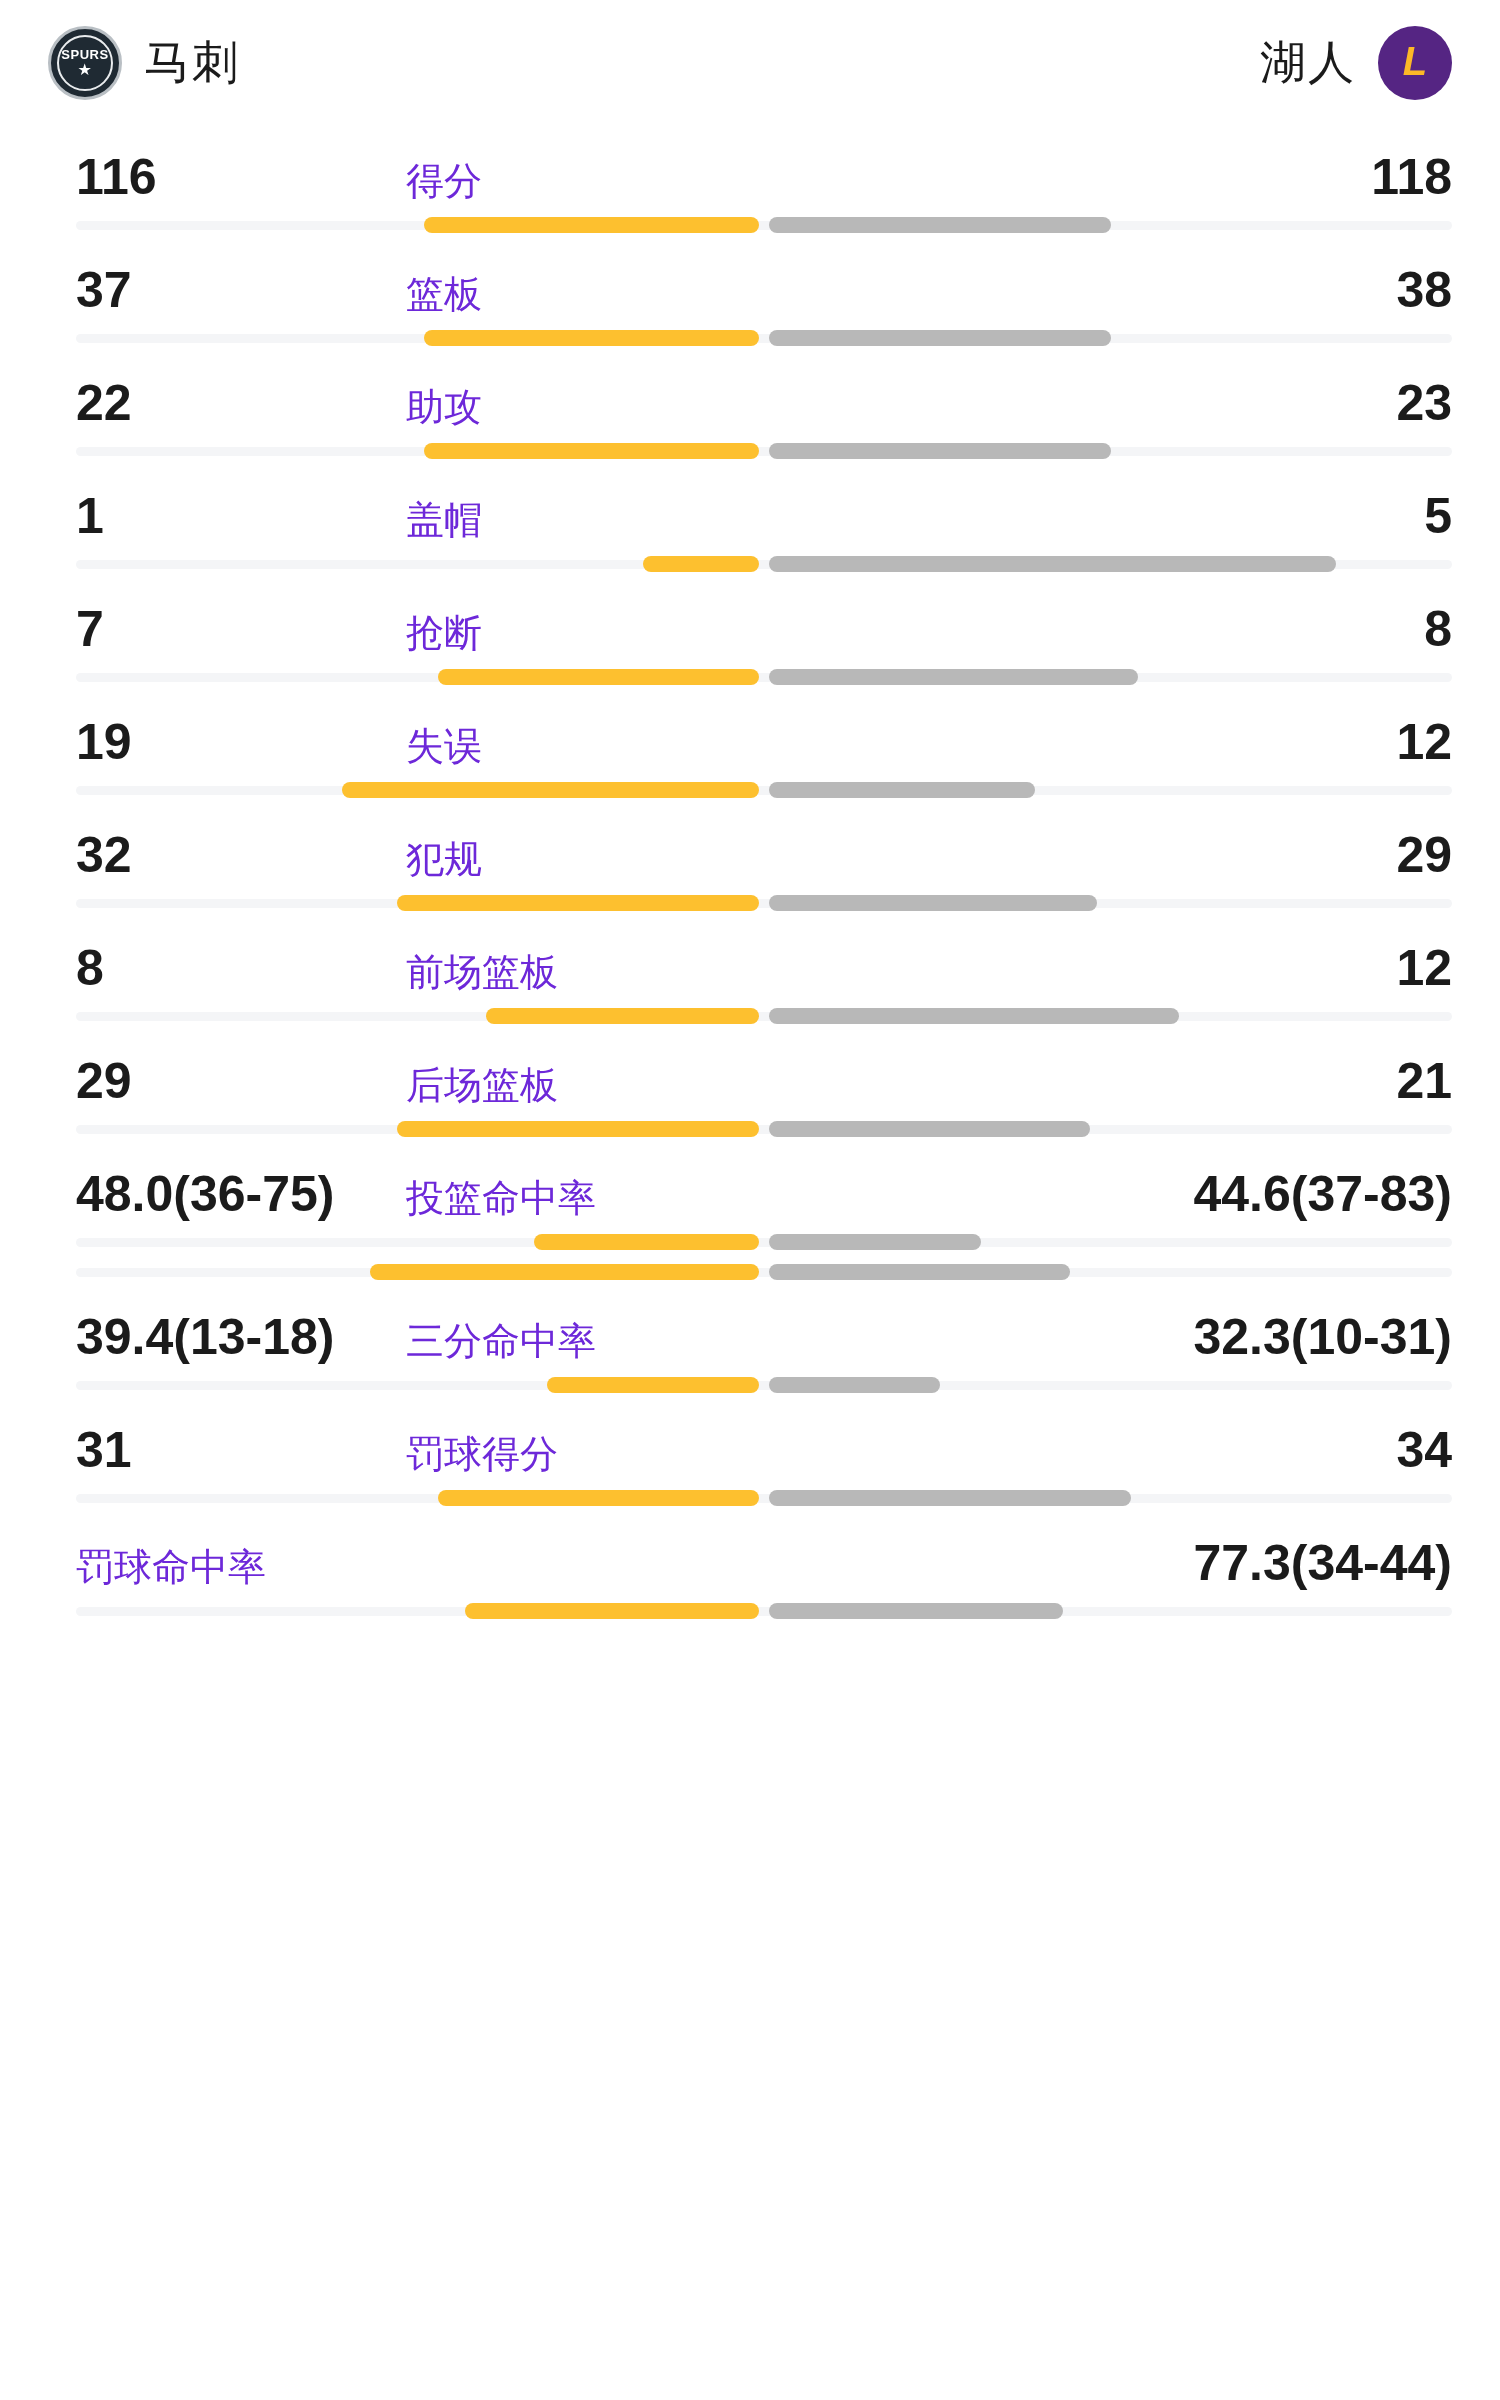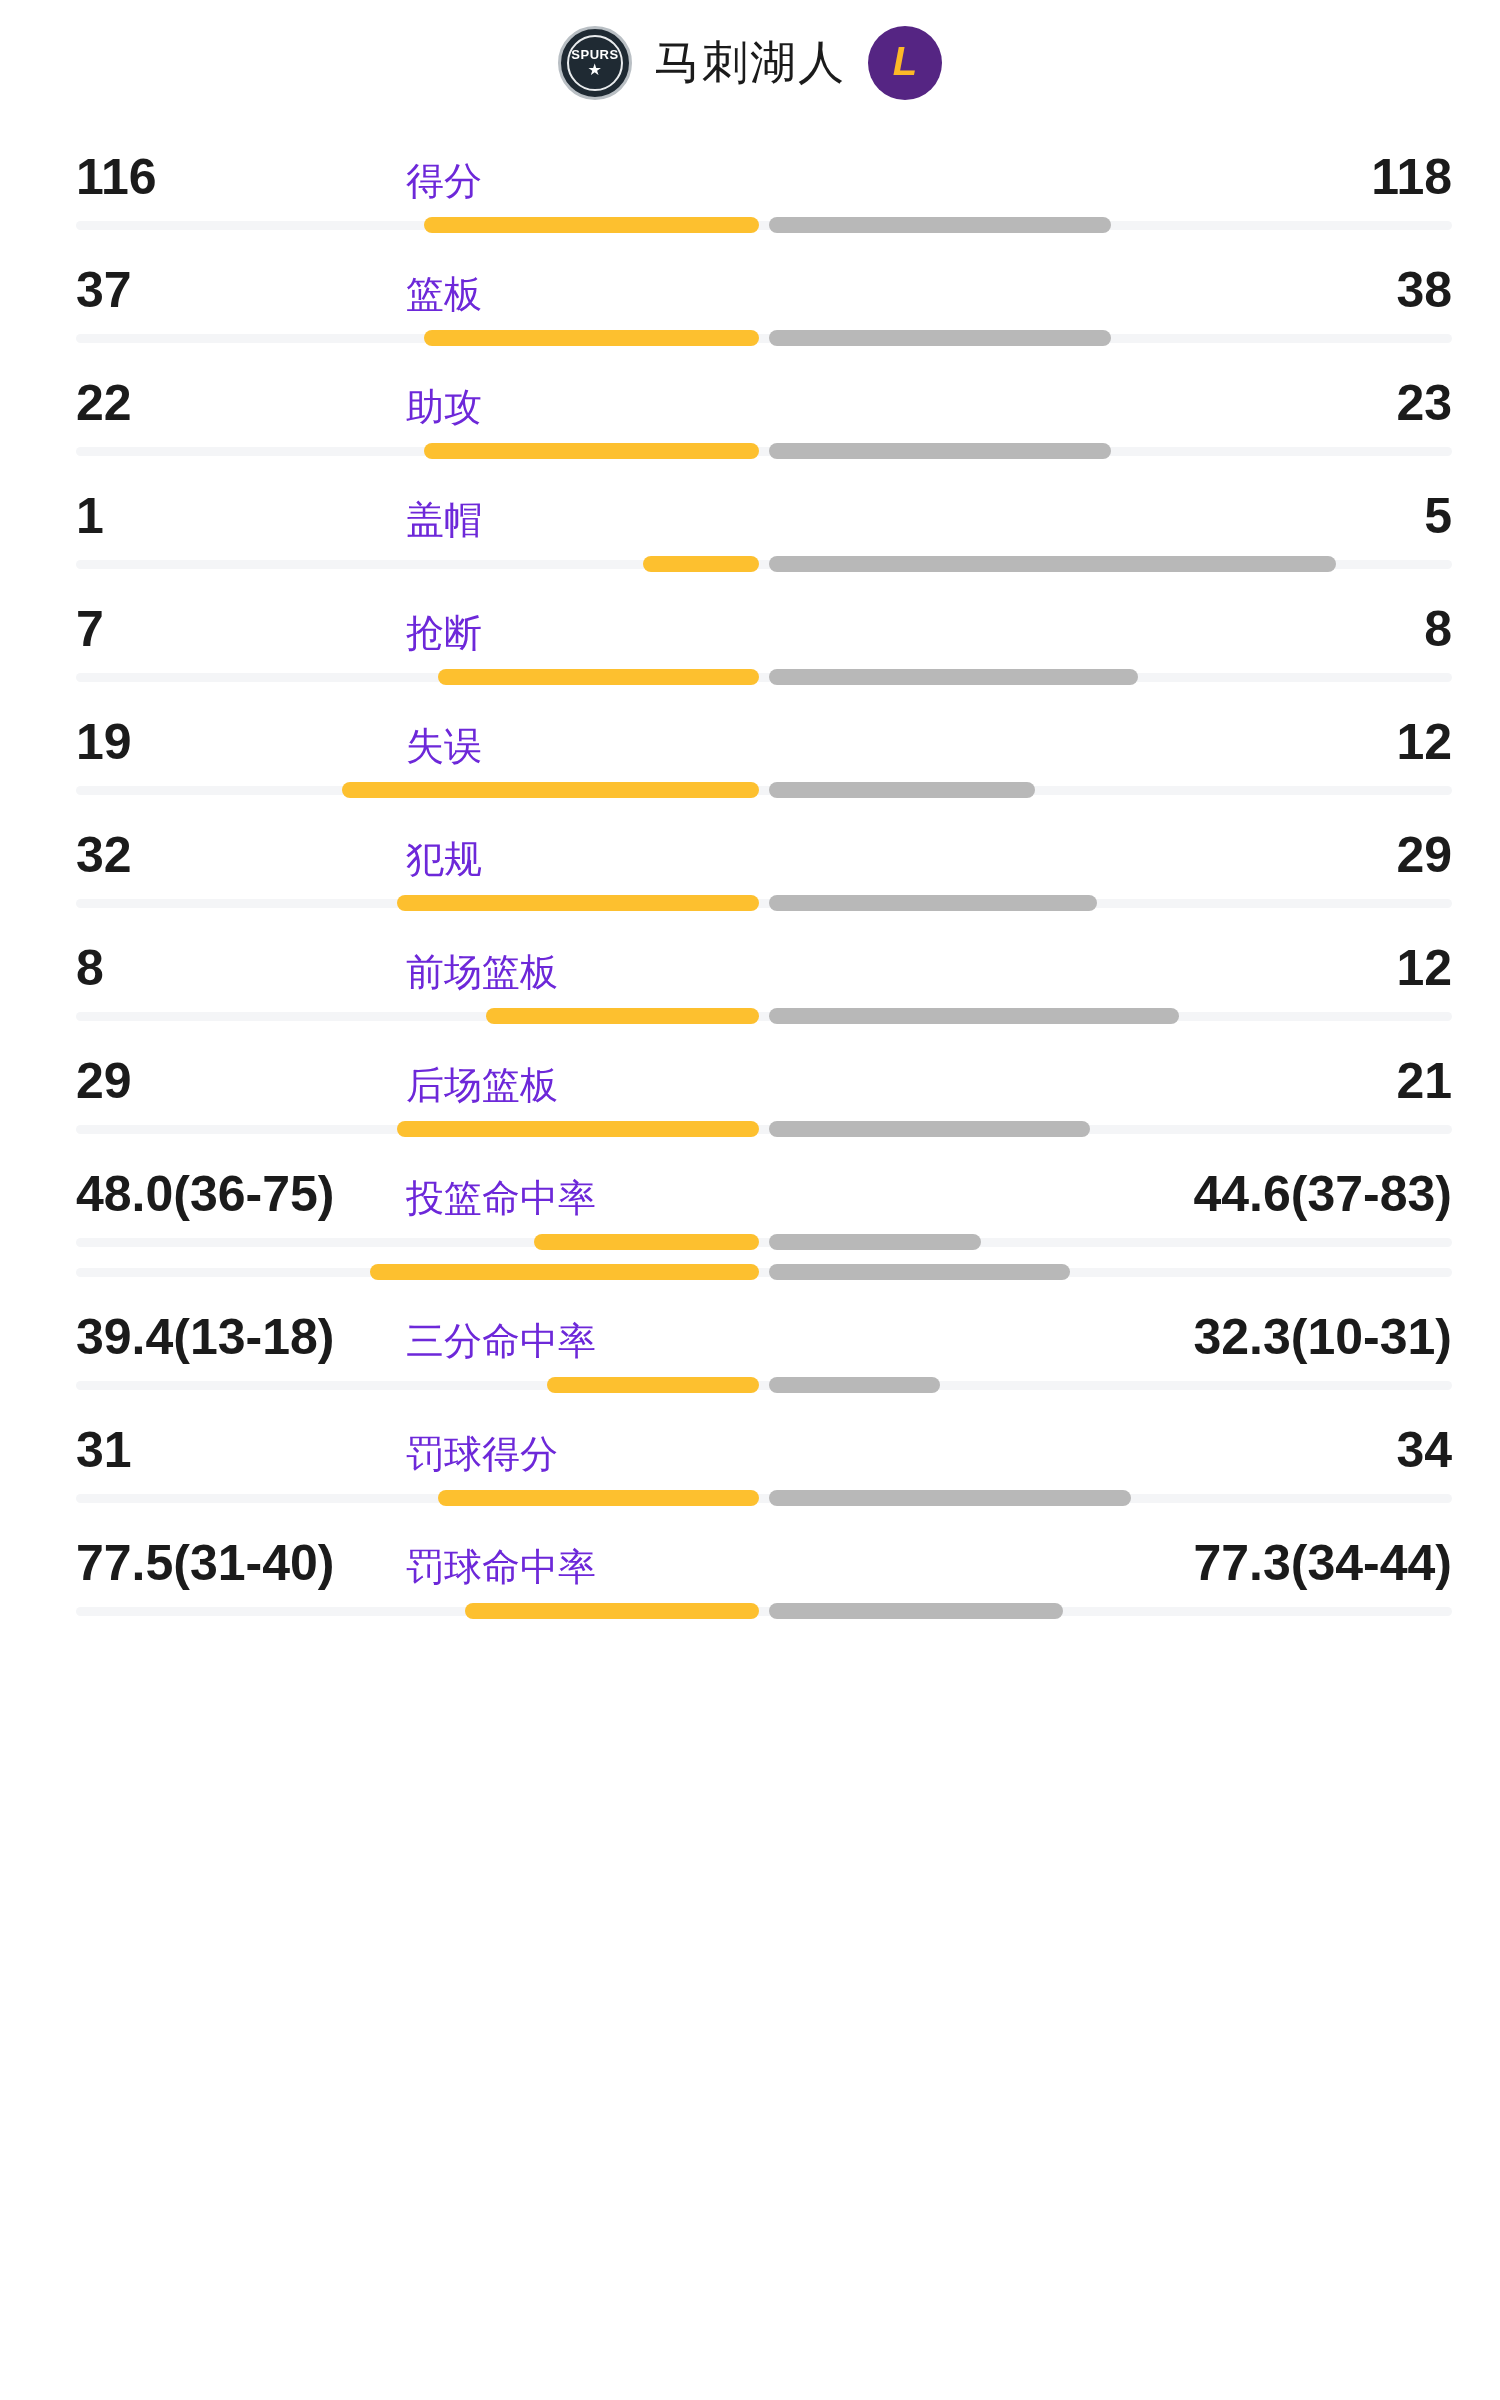--- a/index.html
+++ b/index.html
@@ -13,21 +13,21 @@
     min-height: 2400px;
     background: #ffffff;
     position: relative;
     padding: 0 48px;
   }
 
   
   .header {
     display: flex;
     align-items: center;
-    justify-content: center;
+    justify-content: space-between;
     padding: 26px 0 34px 0;
   }
   .team {
     display: flex;
     align-items: center;
     gap: 22px;
   }
   .team-name {
     font-size: 46px;
     font-weight: normal;
@@ -360,21 +360,20 @@
           <div class="bar-half left">
             <div class="bar home" style="width: 47%; background: rgb(253, 192, 47);"></div>
           </div>
           <div class="bar-half right">
             <div class="bar away" style="width: 53%; background: rgb(184, 184, 184);"></div>
           </div>
         </div>
       </div>
       <div class="stat-row">
         <div class="stat-line">
-          <div class="val left">77.5(31-40)</div>
           <div class="label">罚球命中率</div>
           <div class="val right">77.3(34-44)</div>
         </div>
         <div class="bars">
           <div class="bar-track"></div>
           <div class="bar-half left">
             <div class="bar home" style="width: 43%; background: rgb(253, 192, 47);"></div>
           </div>
           <div class="bar-half right">
             <div class="bar away" style="width: 43%; background: rgb(184, 184, 184);"></div>

